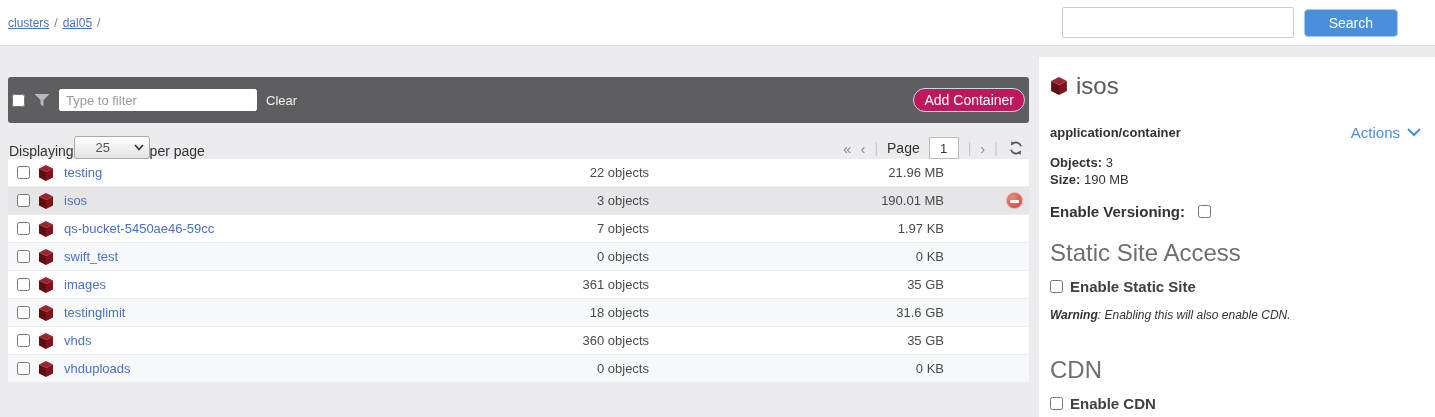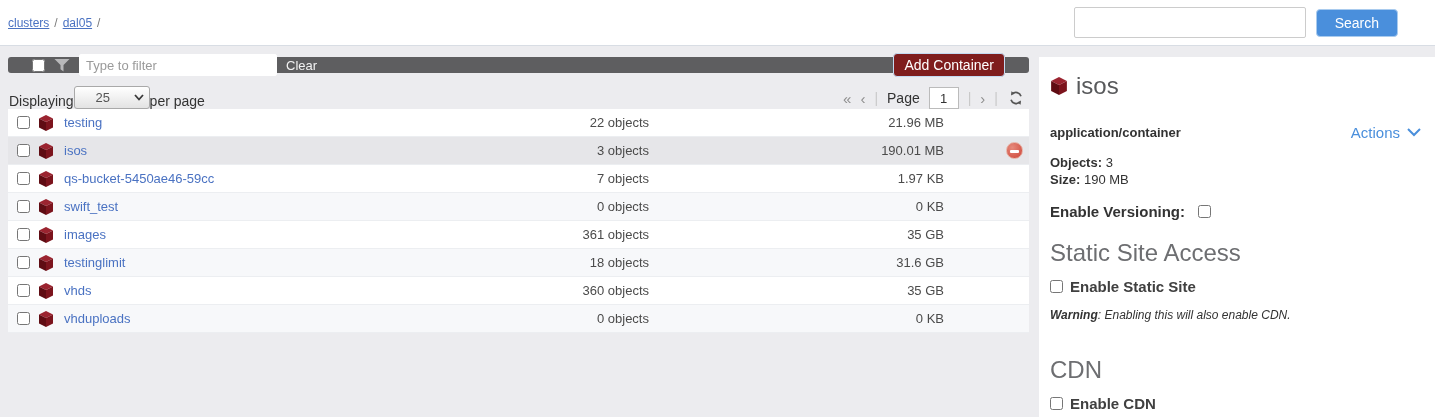--- a/index.html
+++ b/index.html
@@ -5,35 +5,35 @@
   * { margin:0; padding:0; box-sizing:border-box; }
   html,body { width:1435px; height:417px; }
   body { font-family:"Liberation Sans", sans-serif; font-size:13px; color:#333; background:#ececef; overflow:hidden; }
 
   
   .header { height:46px; background:#fff; border-bottom:1px solid #d8dde4; display:flex; align-items:center; justify-content:space-between; padding:0 37px 0 8px; }
   .breadcrumb { font-size:12px; color:#7b7b7b; display:flex; gap:5px; align-items:center; }
   .breadcrumb a { color:#4a72c2; text-decoration:underline; cursor:pointer; }
   .searchwrap { display:flex; align-items:center; gap:10px; }
   .search-input { width:232px; height:31px; border:1px solid #ccc; border-radius:2px; padding:0 8px; font-size:13px; font-family:inherit; }
-  .btn-blue { background:#4a8fdc; color:#fff; border:1px solid #a9cbee; border-radius:4px; font-family:inherit; font-size:14px; padding:5px 18px; cursor:pointer;text-align:center; }
+  .btn-blue { background:#4a8fdc; color:#fff; border:1px solid #a9cbee; border-radius:4px; font-family:inherit; font-size:14px; padding:5px 24px; cursor:pointer;text-align:center; }
 
   
   .content { display:flex; height:371px; padding:11px 0 0 8px; align-items:flex-start; }
   .leftcol { width:1021px; flex:none; }
 
   
-  .toolbar { height:16px; background:#5e5e60; border-radius:3px; display:flex; align-items:center; padding:0 24px; gap:9px; }
+  .toolbar { height:46px; background:#5e5e60; border-radius:3px; display:flex; align-items:center; padding:0 4px; gap:9px;margin-top:20px; }
   .toolbar input[type=checkbox] { width:13px; height:13px; }
   .funnel { display:inline-flex; cursor:pointer; }
   .filter-input { width:198px; height:22px; border:1px solid #fff; border-radius:2px; padding:0 6px; font-size:13px; font-family:inherit; }
   .filter-input::placeholder { color:#9a9a9a; }
   .clear-lbl { color:#f2f2f2; font-size:13px; cursor:pointer; }
   .toolbar .spacer { flex:1; }
-  .btn-add { background:#7f1d1d; color:#fff; border:1px solid #c4daf1; border-radius:4px; font-family:inherit; font-size:14px; padding:3px 10px; cursor:pointer; }
+  .btn-add { background:#be185d; color:#fff; border:1px solid #c4daf1; border-radius:12px; font-family:inherit; font-size:14px; padding:3px 10px; cursor:pointer; }
 
   
   .pagerow { height:36px; display:flex; align-items:flex-end; padding:0 6px 0 1px; color:#333; font-size:14px; }
   .fake-select { margin:0 0; width:76px; height:23px; border:1px solid #a9a9a9; border-radius:3px; background:linear-gradient(#ffffff,#e3e3e3); display:flex; align-items:center; justify-content:space-between; padding:0 5px 0 21px; color:#555; cursor:pointer; font-size:13px; }
   .pagerow .spacer { flex:1; }
   .pager { display:flex; align-items:center; gap:9px; color:#8e8e8e; font-size:14px; }
   .pager .arrow { cursor:pointer; font-size:15px; color:#8e8e8e; }
   .pager .sep { color:#c9c9c9; }
   .pager .pglbl { color:#333; }
   .page-input { width:30px; height:22px; border:1px solid #bbb; text-align:center; font-size:13px; font-family:inherit; color:#333; }

